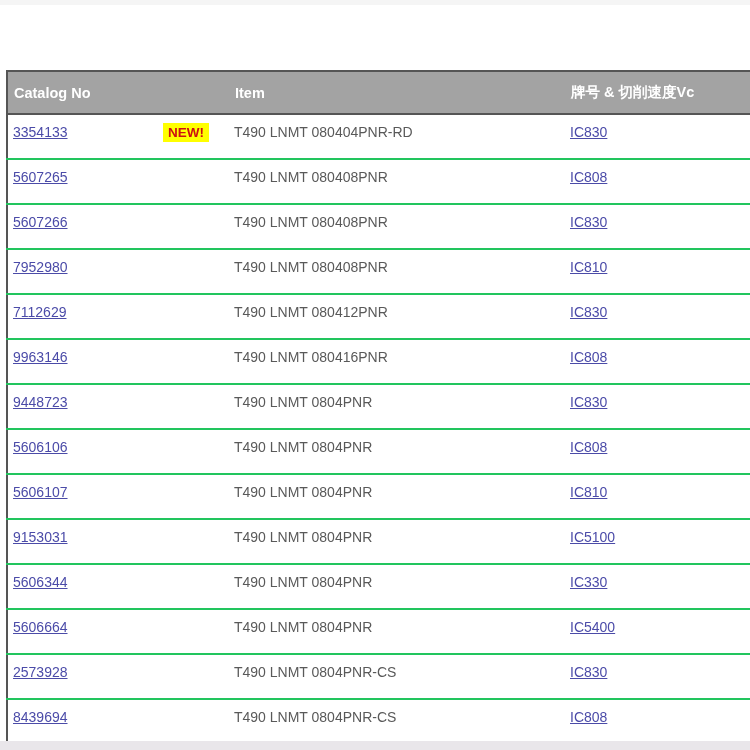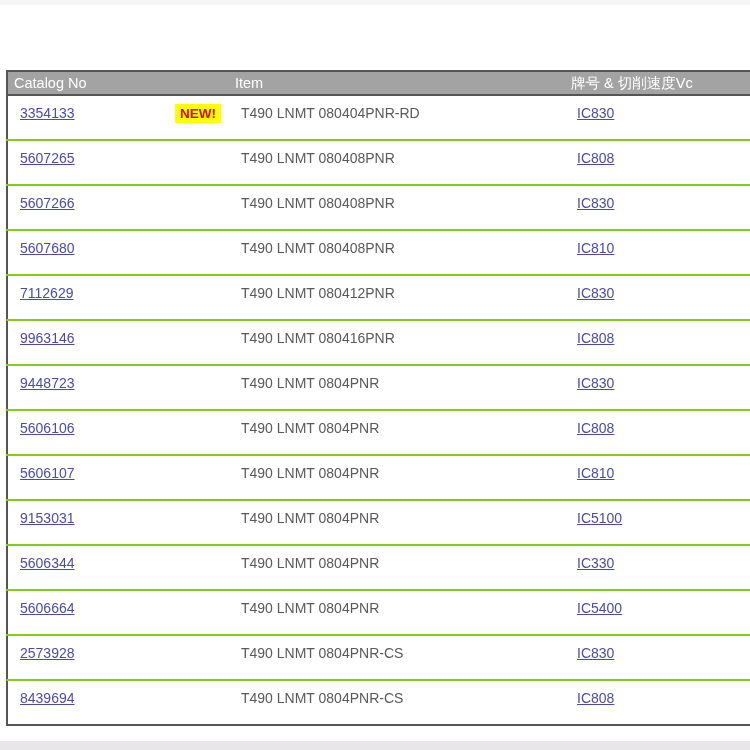--- a/index.html
+++ b/index.html
@@ -22,51 +22,51 @@
     left: 6px;
     top: 70px;
     width: 756px;
     border-collapse: collapse;
     table-layout: fixed;
     border: 2px solid #555555;
   }
   table.catalog th {
     background: #a3a3a3;
     color: #ffffff;
-    font-weight: normal;
+    font-weight: bold;
     font-size: 14.5px;
     text-align: left;
     vertical-align: middle;
-    height: 24px;
+    height: 43px;
     padding: 0 4px 0 6px;
     box-sizing: border-box;
     border-bottom: 2px solid #555555;
   }
   table.catalog td {
-    border-top: 2px solid #84cc16;
+    border-top: 2px solid #22c55e;
     height: 45px;
     box-sizing: border-box;
     vertical-align: top;
-    padding: 9px 4px 0 12px;
+    padding: 9px 4px 0 5px;
     font-size: 14px;
     color: #595959;
   }
   col.c1 { width: 222px; }
   col.c2 { width: 336px; }
   td.cell-catalog { position: relative; }
   a.link {
     color: #4b4ba8;
     text-decoration: underline;
     font-size: 14px;
     cursor: pointer;
   }
   .new-badge {
     position: absolute;
     top: 8px;
-    right: 8px;
+    right: 20px;
     background: #ffff00;
     color: #cc1111;
     font-weight: bold;
     font-size: 13.5px;
     line-height: 17px;
     padding: 1px 5px;
     white-space: nowrap;
   }
   .bottom-band {
     position: absolute;
@@ -124,21 +124,21 @@
       
     </td>
     <td>T490 LNMT 080408PNR</td>
     <td>
       <a class="link" href="#">IC830</a>
     </td>
   </tr>
 
   <tr>
     <td class="cell-catalog">
-      <a class="link" href="#">5607680</a>
+      <a class="link" href="#">7952980</a>
       
     </td>
     <td>T490 LNMT 080408PNR</td>
     <td>
       <a class="link" href="#">IC810</a>
     </td>
   </tr>
 
   <tr>
     <td class="cell-catalog">

